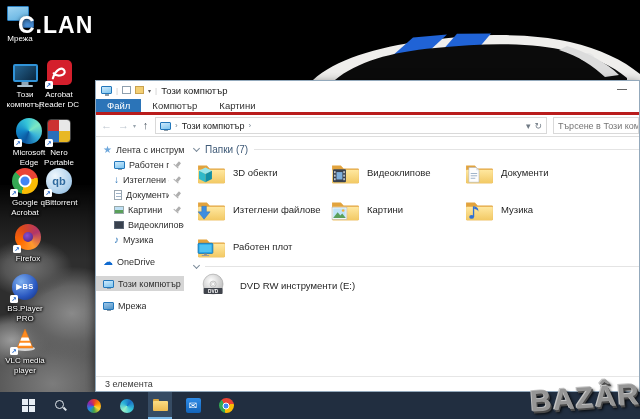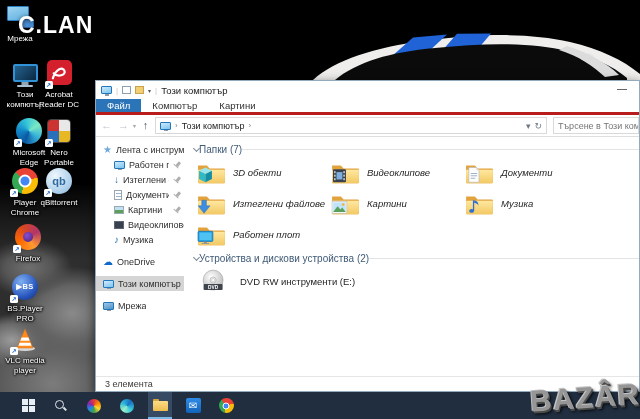--- a/index.html
+++ b/index.html
@@ -109,24 +109,24 @@
   .ipage::after{content:"";position:absolute;left:1px;top:2px;width:4.5px;height:5px;
                 background:repeating-linear-gradient(#9fb3c8 0 1px,rgba(0,0,0,0) 1px 2.5px);}
   .ipic{width:10px;height:8px;border:1px solid #9aa;background:linear-gradient(180deg,#bfe0f5 55%,#5aa05a 55%);flex:none;}
   .ivid{width:10px;height:8px;background:#39414e;border-radius:1px;box-shadow:inset 0 0 0 1px #5a6575;flex:none;}
   .pin{width:8px;height:8px;position:relative;transform:rotate(40deg);margin-left:auto;margin-right:3px;flex:none;opacity:.8;}
   .pin::before{content:"";position:absolute;left:2.5px;top:0;width:3px;height:4.5px;background:#9a9a9a;border-radius:.5px;}
   .pin::after{content:"";position:absolute;left:1px;top:4.5px;width:6px;height:1.5px;background:#9a9a9a;}
 
   
   .content{flex:1;padding-top:4px;overflow:hidden;}
-  .ghead{margin:3px 0 3px 10px;display:flex;align-items:center;font-size:10px;color:#3f5a77;}
+  .ghead{margin:3px 0 3px 10px;display:flex;align-items:center;gap:6px;font-size:10px;color:#3f5a77;}
   .gchev{width:5px;height:5px;border-left:1.2px solid #7a8a99;border-bottom:1.2px solid #7a8a99;transform:rotate(-45deg);margin-top:-2px;flex:none;}
   .hline{flex:1;height:1px;background:#e4e4e4;}
-  .fgrid{display:grid;grid-template-columns:134px 134px 134px;row-gap:2px;margin:2px 0 4px 12px;font-style:italic;}
+  .fgrid{display:grid;grid-template-columns:134px 134px 134px;row-gap:8px;margin:2px 0 4px 12px;}
   .ftile{display:flex;align-items:center;gap:7px;height:29px;cursor:default;}
   .fico{width:30px;height:24px;flex:none;}
   .tlabel{font-size:9.5px;color:#1f1f1f;white-space:nowrap;}
   .dgrid{display:grid;grid-template-columns:134px 200px;margin:4px 0 0 12px;}
   .dtile{display:flex;align-items:center;gap:6px;cursor:default;}
   .dico{width:38px;height:27px;flex:none;}
   .dname{font-size:9.5px;color:#1f1f1f;white-space:nowrap;}
   .dbar{width:95px;height:9px;border:1px solid #bcbcbc;margin:2px 0;background:#fff;}
   .dfill{height:100%;background:#26a0da;}
   .dfree{font-size:8.5px;color:#707070;white-space:nowrap;}
@@ -276,21 +276,21 @@
         <span class="ic-edge"></span>
       <span class="sc">↗</span>
       </div>
     <div class="dlabel">Microsoft Edge</div>
   </div>
   <div class="dsk" style="left:2px;top:166px">
     <div class="dic">
         <span class="ic-chrome"></span>
       <span class="sc">↗</span>
       </div>
-    <div class="dlabel">Player Chrome</div>
+    <div class="dlabel">Google Acrobat</div>
   </div>
   <div class="dsk" style="left:5px;top:222px">
     <div class="dic">
         <span class="ic-fx"></span>
       <span class="sc">↗</span>
       </div>
     <div class="dlabel">Firefox</div>
   </div>
   <div class="dsk" style="left:2px;top:324px">
     <div class="dic">
@@ -495,21 +495,20 @@
             <svg class="fico" viewBox="0 0 32 26">
                 <use href="#sym-folder"></use>
                 <use href="#ov-screen"></use>
               </svg>
             <span class="tlabel">Работен плот</span>
           </div>
         </div>
 
         <div class="ghead">
           <span class="gchev"></span>
-          <span>Устройства и дискови устройства (2)</span>
           <span class="hline"></span>
         </div>
         <div class="dgrid">
           <div class="dtile">
             <svg class="dico" viewBox="0 0 40 28">
               <use href="#sym-dvd"></use>
               <text x="18" y="21.7" class="dvdtxt">DVD</text>
             </svg>
             <div class="dname">DVD RW инструменти (E:)</div>
           </div>

